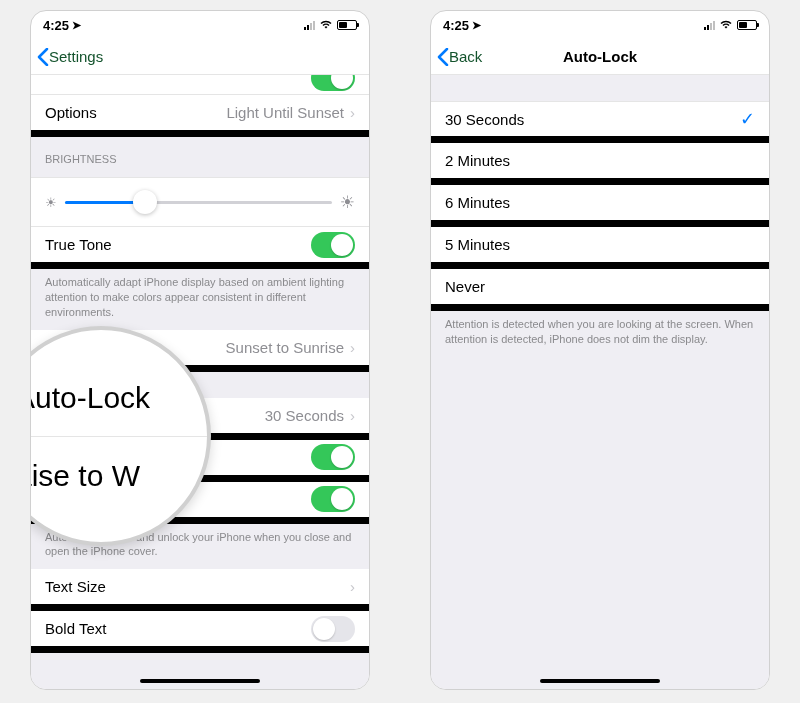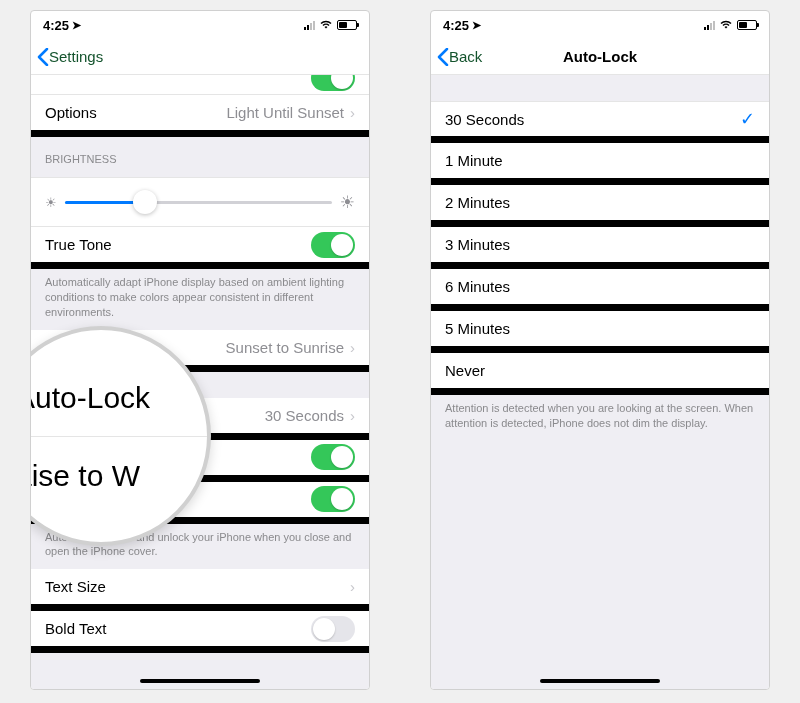--- a/index.html
+++ b/index.html
@@ -9,21 +9,21 @@
   display: flex;
   gap: 60px;
   justify-content: center;
   padding: 10px;
 }
 .phone {
   width: 340px;
   height: 680px;
   background: #fff;
   border: 1px solid #d0d0d0;
-  border-radius: 4px;
+  border-radius: 16px;
   overflow: hidden;
   position: relative;
   display: flex;
   flex-direction: column;
   font-size: 14px;
 }
 .status-bar {
   height: 28px;
   display: flex;
   justify-content: space-between;
@@ -287,21 +287,21 @@
       <span class="sun-icon big">☀</span>
     </div>
 
     <div class="row">
       <span class="row-label">True Tone</span>
       <div class="toggle on">
           <div class="knob"></div>
         </div>
     </div>
 
-    <div class="section-footer">Automatically adapt iPhone display based on ambient lighting conditions to make colors appear consistent in different environments.</div>
+    <div class="section-footer">Automatically adapt iPhone display based on ambient lighting attention to make colors appear consistent in different environments.</div>
 
     <div class="row">
       <span class="row-label"></span>
       <span class="row-value">Sunset to Sunrise</span>
       <span class="chevron">›</span>
     </div>
 
     <div class="gap-row"></div>
 
     <div class="row">
@@ -385,27 +385,21 @@
   </div>
 
   <div class="scroll">
     <div class="gap-row"></div>
     <div id="autolock-options">
         <div class="row">
           <span class="row-label">30 Seconds</span>
           <span class="row-check">✓</span>
         </div>
         <div class="row">
-          <span class="row-label">1 Minute</span>
-        </div>
-        <div class="row">
           <span class="row-label">2 Minutes</span>
-        </div>
-        <div class="row">
-          <span class="row-label">3 Minutes</span>
         </div>
         <div class="row">
           <span class="row-label">6 Minutes</span>
         </div>
         <div class="row">
           <span class="row-label">5 Minutes</span>
         </div>
         <div class="row">
           <span class="row-label">Never</span>
         </div>

